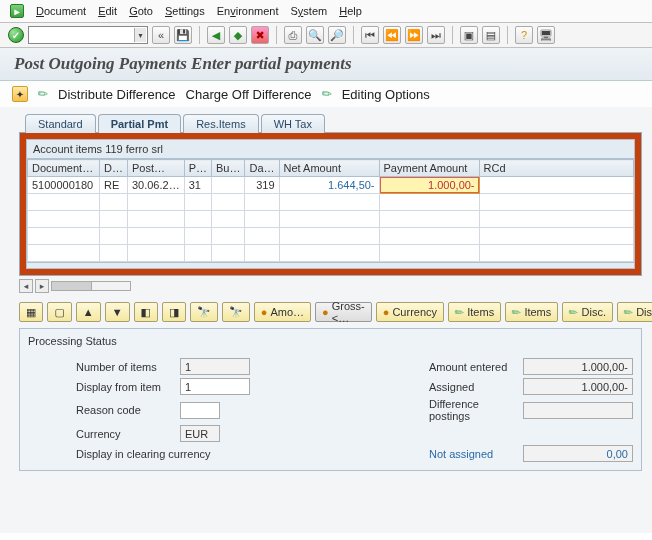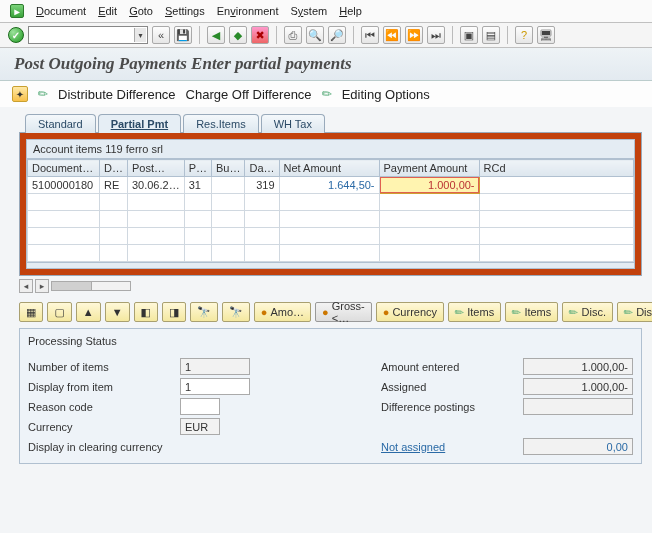--- a/index.html
+++ b/index.html
@@ -94,21 +94,20 @@
     border-radius:4px 4px 0 0;
     color:#2b4a66;
     font-size:11px;
     position:relative;
     top:1px;
   }
   .tab.active {
     background:#e6eef5;
     font-weight:bold;
     z-index:2;
-    text-decoration:underline;
   }
   .tabbody {
     border:1px solid #9ab;
     background:#c2410c;
     padding:6px;
   }
   .grid-wrap { border:1px solid #b0c0d0; background:#fff; }
   .grid-title {
     padding:3px 6px;
     background:#e4ecf3;
@@ -172,22 +171,22 @@
     grid-template-columns: 140px 70px 1fr 130px 110px;
     gap: 3px 12px;
     align-items:center;
   }
   .fld {
     height:17px;border:1px solid #aaa;background:#fff;padding:0 4px;font-size:11px;
     display:flex;align-items:center;
   }
   .fld.ro { background:#f2f2f2; }
   .fld.right { justify-content:flex-end; }
-  .lbl { color:#333; }
-  .not-assigned { color:#2a6aa6;text-decoration:underline; }
+  .lbl { color:#333;margin-left:48px; }
+  .not-assigned { color:#2a6aa6; }
 </style>
 </head>
 <body>
 
 <div class="menubar">
   <span class="green-arrow">▸</span>
   <span class="item"><u>D</u>ocument</span>
   <span class="item"><u>E</u>dit</span>
   <span class="item"><u>G</u>oto</span>
   <span class="item"><u>S</u>ettings</span>

